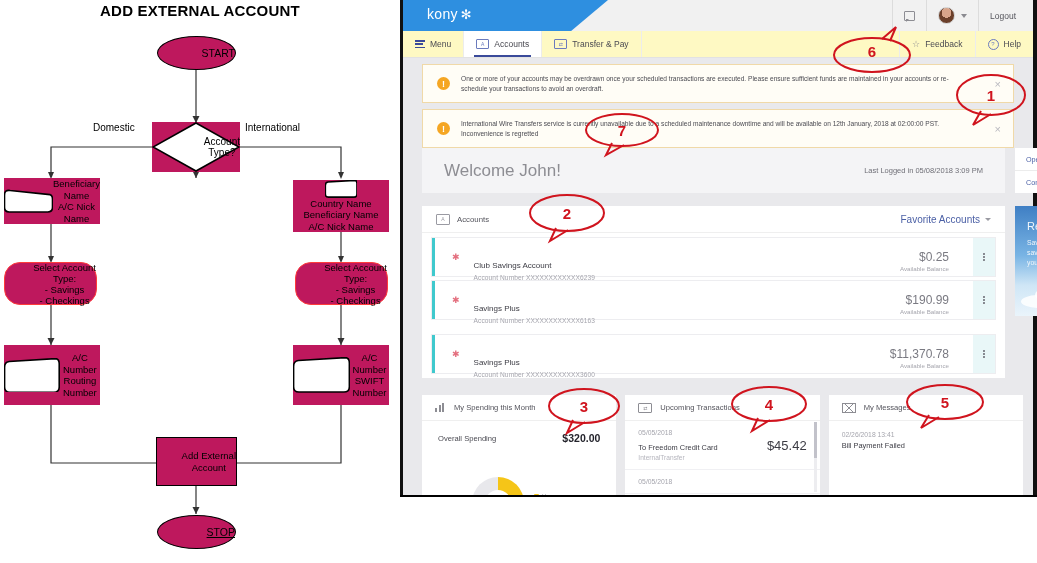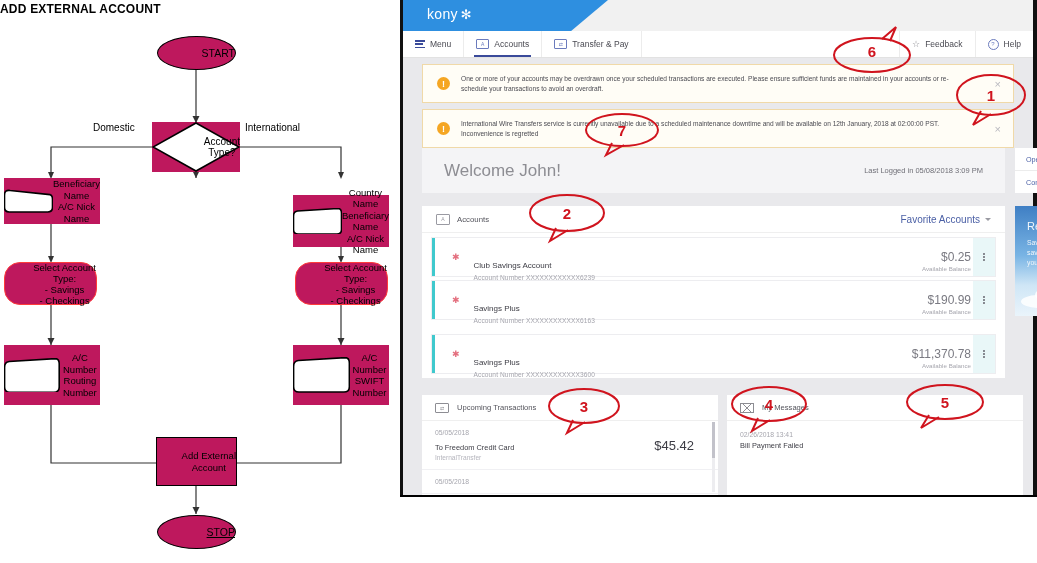--- a/index.html
+++ b/index.html
@@ -1,22 +1,22 @@
 <!DOCTYPE html>
 <html><head>
 <meta charset="utf-8">
 <style>
   html,body{margin:0;padding:0;background:#ffffff;}
   body{width:1037px;height:563px;position:relative;overflow:hidden;
        font-family:"Liberation Sans","DejaVu Sans",sans-serif;}
 
   
   #flowchart{position:absolute;left:0;top:0;width:400px;height:563px;background:#fff;}
-  #flow-title{position:absolute;left:0;top:2px;width:400px;
-    font-size:12px;font-weight:bold;color:#000;letter-spacing:.2px;}
+  #flow-title{position:absolute;left:0;top:2px;width:400px;text-align:center;
+    font-size:15px;font-weight:bold;color:#000;letter-spacing:.2px;}
   .node{position:absolute;box-sizing:border-box;display:flex;align-items:center;
     justify-content:flex-end;text-align:center;color:#000;background:#be185d;
     font-size:10.5px;line-height:12.5px;}
   .n-term{border:1.6px solid #000;border-radius:50%/50%;}
   .n-rect{border:1.6px solid #000;}
   .n-red{border:1.3px solid #ff3b3b;border-radius:16px;}
   .n-diamond{border:none;}
   .n-diamond .dia-shape{position:absolute;left:0;top:0;width:100%;height:100%;}
   .n-card{border:none;}
   .edge-label{position:absolute;font-size:10px;color:#000;}
@@ -40,21 +40,21 @@
   .chat-ic{width:9px;height:8px;border:1.2px solid #8d8d93;border-radius:1px;position:relative;}
   .chat-ic:after{content:"";position:absolute;left:1px;top:7px;border-left:3px solid #8d8d93;
     border-bottom:3px solid transparent;}
   .avatar{width:15px;height:15px;border-radius:50%;
     background:radial-gradient(circle at 50% 32%,#d8a48a 0 38%,#6b3f2a 39% 100%);
     border:1px solid #cfcfcf;}
   .caret{width:0;height:0;border-left:3px solid transparent;border-right:3px solid transparent;
     border-top:4px solid #8a8a90;margin-left:6px;}
 
   
-  .nav{position:absolute;left:3px;top:31px;right:4px;height:26px;background:#ffffff;
+  .nav{position:absolute;left:3px;top:31px;right:4px;height:26px;background:#fef9c3;
     border-bottom:1px solid #e2e2e2;display:flex;align-items:stretch;}
   .nav-item{display:flex;align-items:center;gap:5px;padding:0 12px;font-size:8.5px;
     color:#4a4a52;border-right:1px solid #ececec;position:relative;}
   .nav-item.active{background:#fff;}
   .nav-item.active:after{content:"";position:absolute;left:10px;right:10px;bottom:0;
     height:1.6px;background:#3a4a9a;}
   .burger{width:10px;height:8px;display:flex;flex-direction:column;justify-content:space-between;}
   .burger i{display:block;height:1.5px;background:#3a4a9a;}
   .burger i:nth-child(2){width:75%;}
   .ic-box{width:11px;height:8px;border:1.2px solid #6b7bbd;border-radius:1px;font-size:5px;
@@ -96,21 +96,21 @@
     color:#9a9aa2;display:flex;align-items:center;justify-content:center;}
   .fav{margin-left:auto;font-size:10px;color:#4a5fa5;display:flex;align-items:center;gap:5px;}
   .fav .cv{width:0;height:0;border-left:3px solid transparent;border-right:3px solid transparent;
     border-top:3.5px solid #9a9aa2;}
   .acct-card{position:relative;margin:5px 10px;height:38px;background:#fff;
     box-shadow:0 0 0 1px #ededf0;display:flex;align-items:center;}
   .acct-bar{position:absolute;left:0;top:0;bottom:0;width:3px;background:#3fc9cd;}
   .acct-star{color:#e4707f;font-size:9px;margin:0 14px 0 20px;}
   .acct-nm{font-size:8px;color:#3c3c44;line-height:12px;margin-top:28px;}
   .acct-no{font-size:6.6px;color:#a6a6ae;line-height:11px;letter-spacing:.1px;}
-  .acct-bal{margin-left:auto;text-align:right;padding-right:2px;margin-top:8px;}
+  .acct-bal{margin-left:auto;text-align:right;padding-right:24px;margin-top:8px;}
   .acct-bal .amt{font-size:12px;color:#7a7a82;font-weight:300;line-height:14px;}
   .acct-bal .lbl{font-size:6.2px;color:#a6a6ae;line-height:9px;}
   .acct-kebab{width:22px;height:100%;background:#e9f7f8;display:flex;align-items:center;
     justify-content:center;flex-direction:column;gap:1.5px;}
   .acct-kebab i{width:1.8px;height:1.8px;border-radius:50%;background:#6a6a72;display:block;}
 
   
   .promo{position:absolute;left:615px;top:206px;width:180px;height:110px;overflow:hidden;
     background:linear-gradient(180deg,#3f7fc4 0%,#79b4e4 45%,#cfe6f6 72%,#eaf4fb 100%);}
   .promo h3{margin:14px 0 6px 12px;font-size:11px;font-weight:400;color:#f0f6fb;}
@@ -134,21 +134,21 @@
   .spend-row{display:flex;align-items:center;padding:11px 16px 0 16px;}
   .spend-row .lbl{font-size:7.6px;color:#4a4a52;}
   .spend-row .val{margin-left:auto;font-size:10.5px;font-weight:bold;color:#24242c;}
   .donut{position:absolute;left:50px;bottom:-34px;width:52px;height:52px;border-radius:50%;
     background:conic-gradient(#f5c518 0 55%,#f08a3c 55% 78%,#e8e8ec 78% 100%);}
   .donut:after{content:"";position:absolute;left:13px;top:13px;width:26px;height:26px;
     border-radius:50%;background:#fff;}
   .legend{position:absolute;left:112px;bottom:-4px;font-size:6px;color:#9a9aa2;
     display:flex;align-items:center;gap:3px;}
   .legend b{width:5px;height:5px;background:#f5c518;border-radius:1px;display:inline-block;}
-  .trx-item{padding:7px 24px 6px 13px;border-bottom:1px solid #f0f0f3;}
+  .trx-item{padding:7px 13px 6px 13px;border-bottom:1px solid #f0f0f3;}
   .trx-date{font-size:6.8px;color:#a6a6ae;line-height:10px;}
   .trx-main{display:flex;align-items:baseline;}
   .trx-to{font-size:7.4px;color:#3c3c44;line-height:11px;}
   .trx-amt{margin-left:auto;font-size:13px;color:#3c3c44;}
   .trx-sub{font-size:6.6px;color:#b5b5bd;line-height:10px;}
   .scrollbar{position:absolute;right:3px;top:27px;width:3px;height:70px;background:#ededf0;}
   .scrollthumb{position:absolute;left:0;top:0;width:3px;height:36px;background:#c2c2ca;}
   .msg-item{padding:8px 13px;}
   .msg-date{font-size:6.8px;color:#a6a6ae;line-height:11px;}
   .msg-tx{font-size:7.4px;color:#3c3c44;line-height:11px;}
@@ -215,21 +215,21 @@
 
   <div class="node n-card" style="left:4px;top:178px;width:96px;height:46px;">
     <svg class="dia-shape" viewBox="0 0 96 46" preserveAspectRatio="none">
       <path d="M1,12 Q1,1 12,3 L90,11 Q95,12 95,20 L95,36 Q95,45 86,45 L10,45 Q1,45 1,36 Z" fill="#fff" stroke="#000" stroke-width="1.6" vector-effect="non-scaling-stroke"></path>
     </svg>
     <div style="position:relative;z-index:2;font-size:9.5px;line-height:11.5px;">
       Beneficiary Name<br>A/C Nick Name
     </div>
   </div>
 
-  <div class="node n-card" style="left:293px;top:195px;width:96px;height:52px;">
+  <div class="node n-card" style="left:293px;top:180px;width:96px;height:52px;flex-direction:column;">
     <svg class="dia-shape" viewBox="0 0 96 52" preserveAspectRatio="none">
       <path d="M1,16 Q1,7 9,6 L88,1 Q95,1 95,10 L95,42 Q95,51 86,51 L10,51 Q1,51 1,42 Z" fill="#fff" stroke="#000" stroke-width="1.6" vector-effect="non-scaling-stroke"></path>
     </svg>
     <div style="position:relative;z-index:2;font-size:9.5px;line-height:11.5px;">
       Country Name<br>Beneficiary Name<br>A/C Nick Name
     </div>
   </div>
 
   <div class="node n-red" style="left:4px;top:262px;width:93px;height:43px;">
     <div style="font-size:9.5px;line-height:11px;">Select Account<br>Type:<br>- Savings<br>- Checkings</div>
@@ -265,20 +265,30 @@
 </div>
 
 <div id="shot">
   <div class="edge-l"></div>
   <div class="edge-r"></div>
 
   <div class="hdr">
     <div class="hdr-blue"></div>
     <div class="kony">
       <span>kony</span><span class="spark">✻</span>
+    </div>
+    <div class="hdr-right">
+      <div class="hdr-cell">
+        <span class="chat-ic"></span>
+      </div>
+      <div class="hdr-cell">
+        <span class="avatar"></span>
+        <span class="caret"></span>
+      </div>
+      <div class="hdr-cell">Logout</div>
     </div>
   </div>
 
   <div class="nav">
     <div class="nav-item">
       <span class="burger">
           <i></i>
           <i></i>
           <i></i>
         </span>
@@ -396,20 +406,39 @@
     <div class="cloud" style="left:6px;bottom:8px;width:36px;height:13px;"></div>
     <div class="cloud" style="left:20px;bottom:14px;width:22px;height:14px;"></div>
 
     <h3>Ready for what comes next?</h3>
     <p>Savings account makes it easy to save with automatic transfers from your account.</p>
 
   </div>
 
   <div class="wrow">
 
+    <div class="widget">
+      <div class="w-head">
+        <span class="bars-ic">
+          <i style="height:4px"></i>
+            <i style="height:7px"></i>
+            <i style="height:9px"></i>
+        </span>
+        <span class="t">My Spending this Month</span>
+      </div>
+      <div class="spend-row">
+        <span class="lbl">Overall Spending</span>
+        <span class="val">$320.00</span>
+      </div>
+      <div class="donut"></div>
+      <div class="legend">
+        <b></b>
+        <span>Home</span>
+      </div>
+    </div>
 
     <div class="widget">
       <div class="w-head">
         <span class="trx-ic">⇄</span>
         <span class="t">Upcoming Transactions</span>
       </div>
       <div class="trx-item">
         <div class="trx-date">05/05/2018</div>
         <div class="trx-main">
           <span class="trx-to">To  Freedom Credit Card</span>

